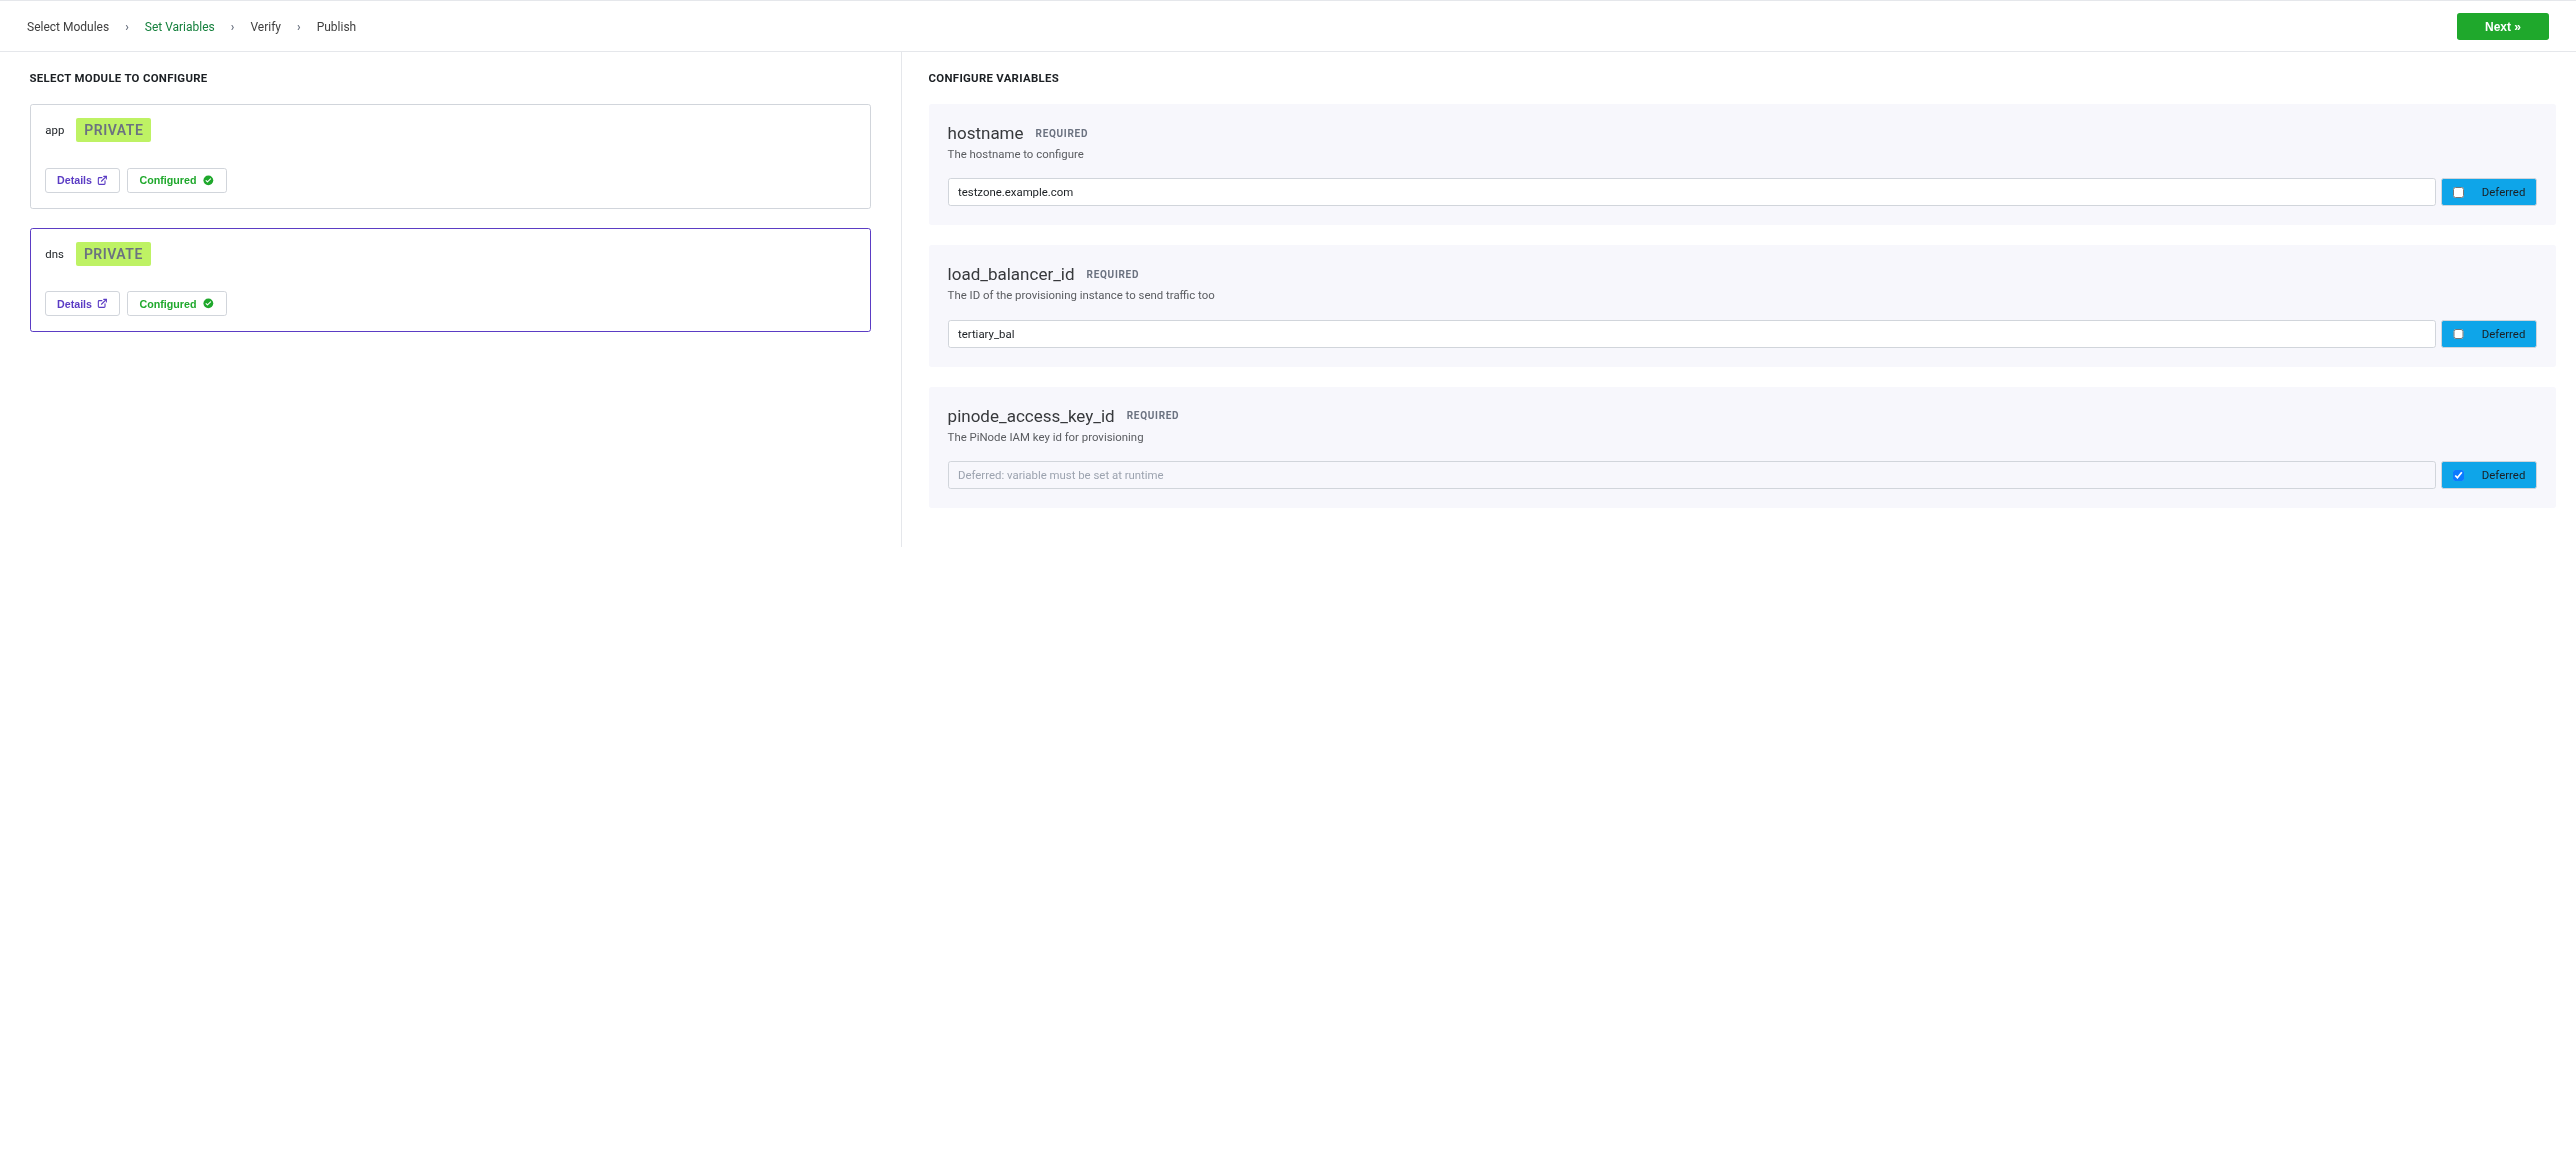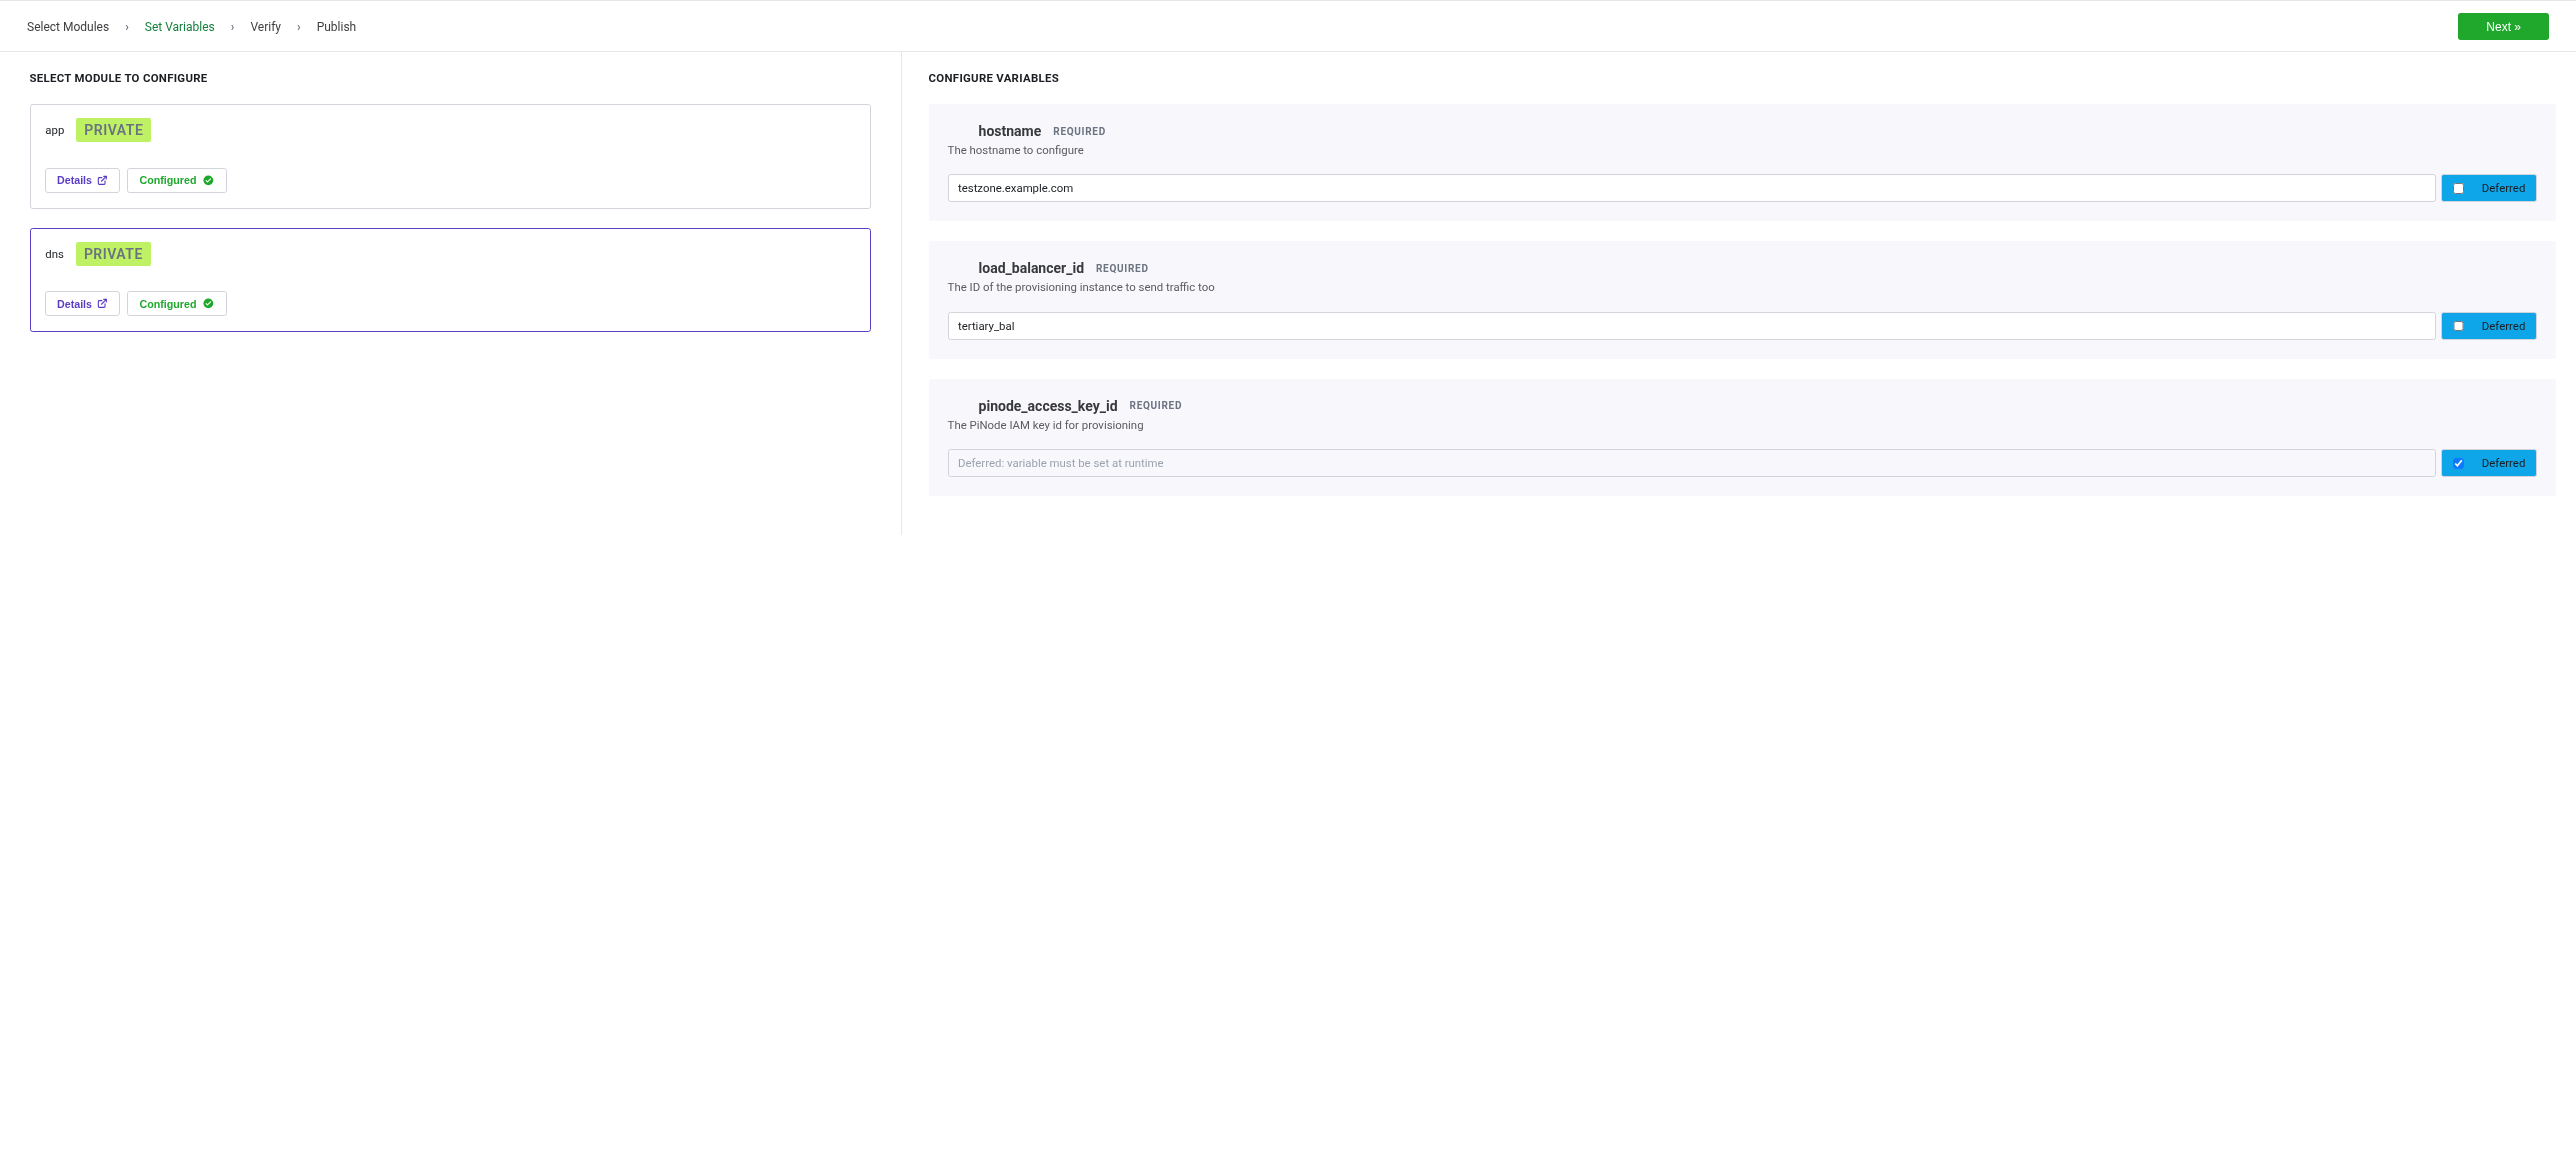--- a/index.html
+++ b/index.html
@@ -32,21 +32,21 @@
     color: #6b7280;
     font-weight: 600;
   }
   .next-btn {
     background: #1fa82c;
     color: #fff;
     border: none;
     border-radius: 2.7px;
     padding: 6.7px 28px;
     font-size: 12px;
-    font-weight: 400;
+    font-weight: 700;
     cursor: pointer;
     display: flex;
     align-items: center;
     gap: 5.4px;
   }
   .main {
     display: flex;
   }
   .left-col {
     width: 35%;
@@ -130,24 +130,23 @@
     padding: 19px 19px 19px 19px;
     margin-bottom: 20px;
   }
   .var-head {
     display: flex;
     align-items: center;
     gap: 12px;
     margin-bottom: 4px;
   }
   .var-name {
-    font-size: 14px;
-    font-weight: 700;
+    font-size: 17px;
+    font-weight: 400;
     color: #37393c;
-    margin-left: 31px;
   }
   .required-badge {
     color: #6b7280;
     font-size: 10px;
     font-weight: 700;
     letter-spacing: 0.7px;
   }
   .var-desc {
     color: #5a5c60;
     font-size: 11.4px;

